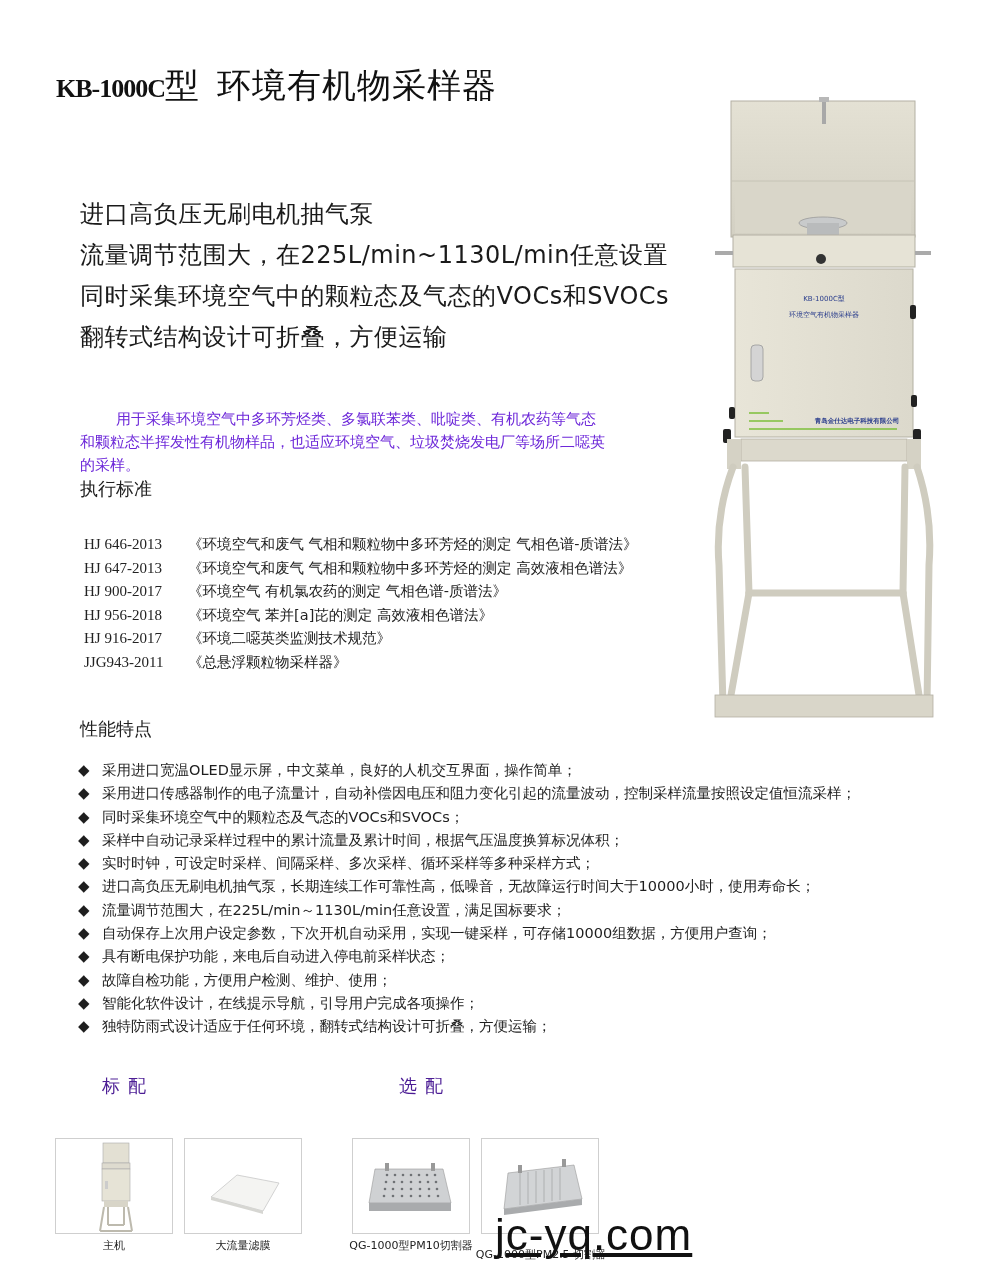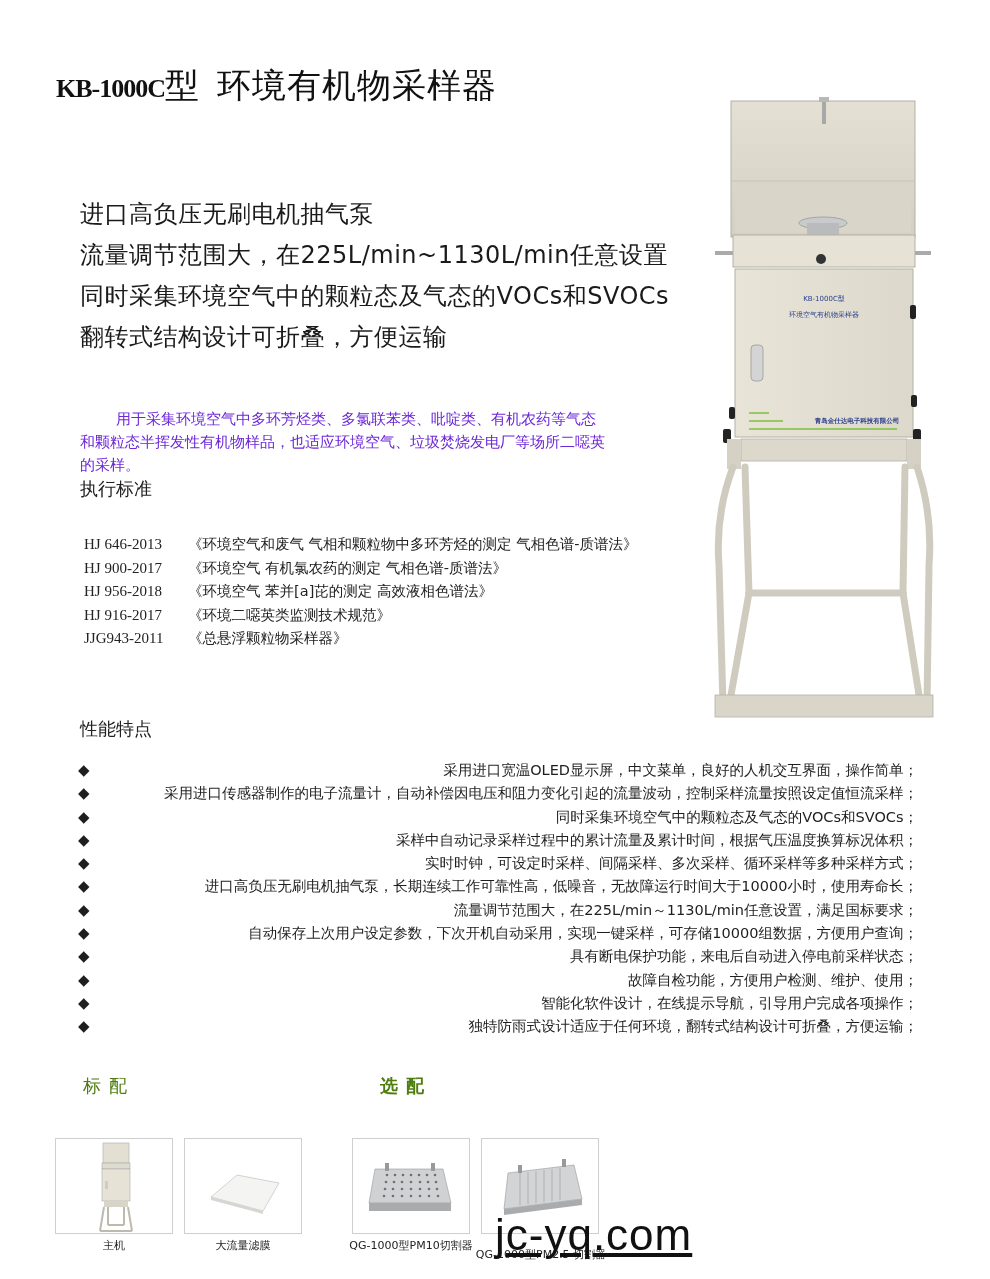--- a/index.html
+++ b/index.html
@@ -20,25 +20,25 @@
   .h-standards { top: 477px; }
   .h-features { top: 717px; }
 
   .standards { position: absolute; left: 84px; top: 533px; }
   .standards .row { font-size: 14.5px; line-height: 23.5px; white-space: nowrap; color: #222; }
   .standards .code { font-family: "Liberation Serif", serif; display: inline-block; width: 104px; font-size: 15px; }
 
   .features { position: absolute; left: 78px; top: 759px; width: 840px; }
   .features .f { display: flex; font-size: 14.5px; line-height: 23.3px; color: #1e1e1e; }
   .features .bullet { width: 24px; flex: none; font-size: 15px; }
-  .features .txt { flex: 1; text-align: right; }
-
-  .cfg-head { position: absolute; top: 1074px; font-size: 18px; color: #4d7c0f; letter-spacing: 8px; }
+  .features .txt { flex: 1; }
+
+  .cfg-head { position: absolute; top: 1074px; font-size: 18px; color: #4c1d95; letter-spacing: 8px; margin-left: 19px; }
   .cfg-std { left: 83px; }
-  .cfg-opt { left: 380px; font-weight: bold; }
+  .cfg-opt { left: 380px; }
 
   .thumb { position: absolute; top: 1138px; width: 118px; height: 96px; border: 1px solid #cfcfcf; background: #fff; overflow: hidden; }
   .cap { position: absolute; top: 1238px; font-size: 11px; color: #222; text-align: center; white-space: nowrap; }
 
   .watermark { position: absolute; left: 495px; top: 1210px; font-family: "Liberation Sans", sans-serif; font-size: 44px; color: #111; letter-spacing: 1px; text-decoration: underline; }
 
   .product { position: absolute; left: 705px; top: 95px; width: 230px; height: 630px; }
 </style>
 </head>
 <body>
@@ -52,20 +52,21 @@
   <div class="hl">流量调节范围大，在225L/min~1130L/min任意设置</div>
   <div class="hl">同时采集环境空气中的颗粒态及气态的VOCs和SVOCs</div>
   <div class="hl">翻转式结构设计可折叠，方便运输</div>
 </div>
 
 <p class="intro">用于采集环境空气中多环芳烃类、多氯联苯类、吡啶类、有机农药等气态和颗粒态半挥发性有机物样品，也适应环境空气、垃圾焚烧发电厂等场所二噁英的采样。</p>
 
 <div class="section-head h-standards">执行标准</div>
 <div class="standards">
   <div class="row"><span class="code">HJ 646-2013</span><span>《环境空气和废气 气相和颗粒物中多环芳烃的测定 气相色谱-质谱法》</span></div>
+  <div class="row"><span class="code">HJ 647-2013</span><span>《环境空气和废气 气相和颗粒物中多环芳烃的测定 高效液相色谱法》</span></div>
   <div class="row"><span class="code">HJ 900-2017</span><span>《环境空气 有机氯农药的测定 气相色谱-质谱法》</span></div>
   <div class="row"><span class="code">HJ 956-2018</span><span>《环境空气 苯并[a]芘的测定 高效液相色谱法》</span></div>
   <div class="row"><span class="code">HJ 916-2017</span><span>《环境二噁英类监测技术规范》</span></div>
   <div class="row"><span class="code">JJG943-2011</span><span>《总悬浮颗粒物采样器》</span></div>
 </div>
 
 <div class="section-head h-features">性能特点</div>
 <div class="features">
   <div class="f">
       <span class="bullet">◆</span>

